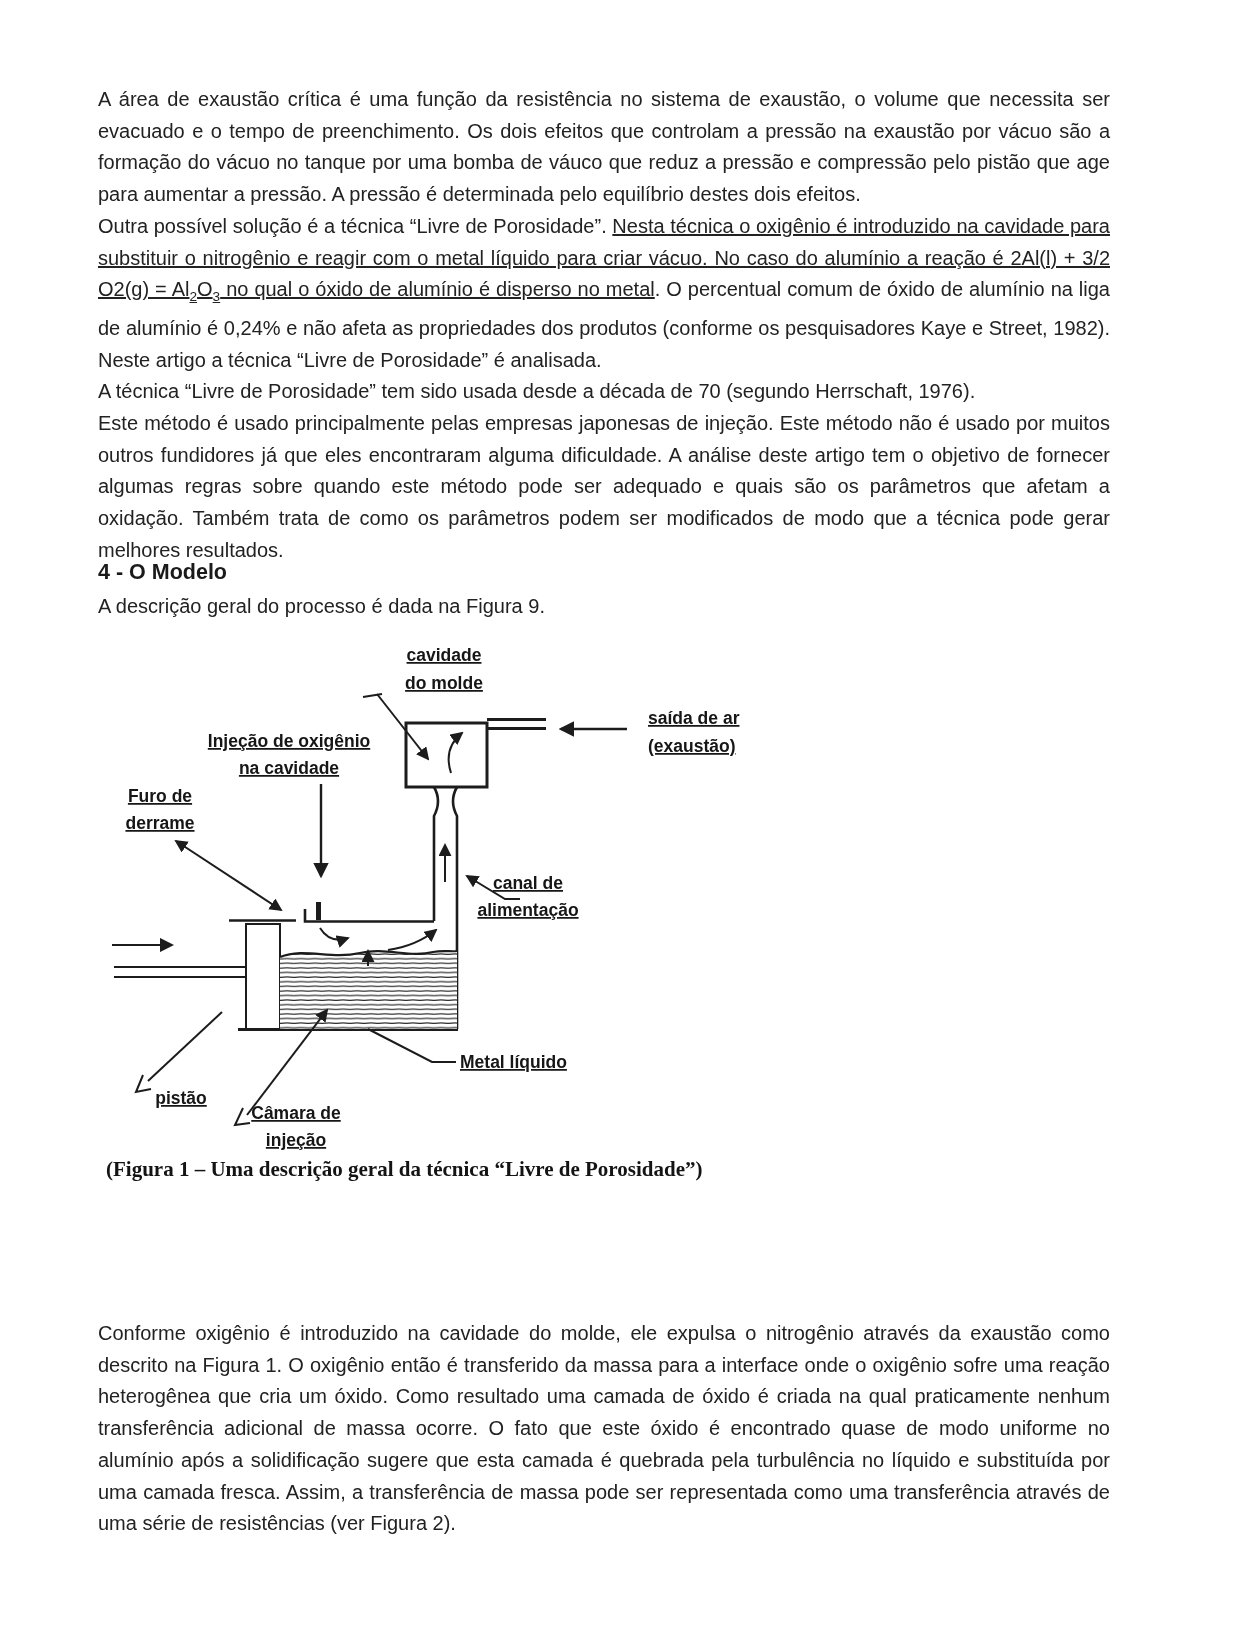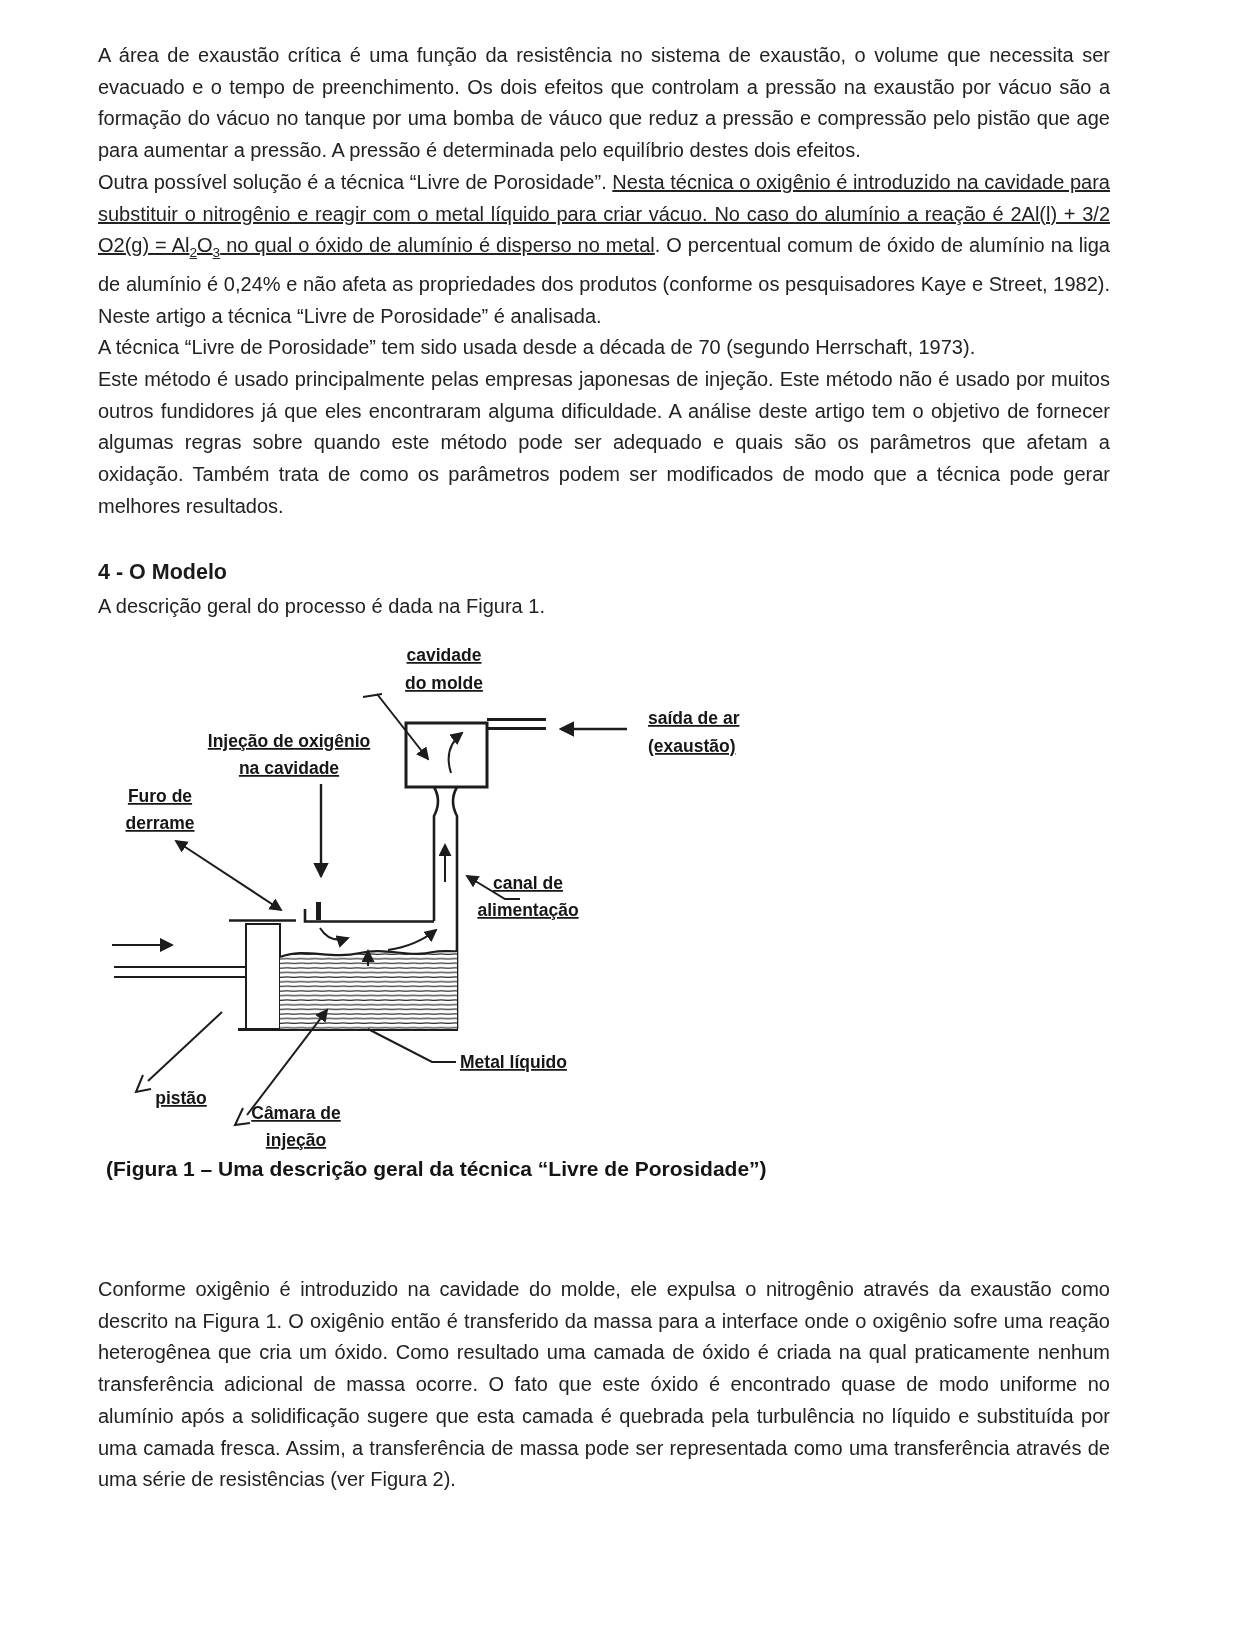--- a/index.html
+++ b/index.html
@@ -5,55 +5,56 @@
   html,body{margin:0;padding:0;}
   body{
     width:1240px;height:1630px;position:relative;background:#ffffff;
     font-family:"Liberation Sans","DejaVu Sans",sans-serif;color:#1a1a1a;
     overflow:hidden;
   }
   .textcol{
     position:absolute;left:98px;width:1012px;
     font-size:20px;line-height:31.7px;text-align:justify;
     color:#222;
+    margin-top:44px;
   }
   .textcol p{margin:0;padding:0;}
   .u{text-decoration:underline;}
   .sb{vertical-align:sub;font-size:0.68em;}
   .heading{
     position:absolute;left:98px;top:560px;
     font-size:21.5px;font-weight:bold;color:#1a1a1a;
   }
   .intro{
     position:absolute;left:98px;top:595px;
     font-size:20px;color:#222;
   }
   .caption{
     position:absolute;left:106px;top:1157px;width:1010px;
-    font-size:21px;font-weight:bold;color:#141414;
+    font-size:21px;font-weight:bold;color:#141414;font-family:Liberation Serif, serif;
   }
   svg text{
     font-family:"Liberation Sans","DejaVu Sans",sans-serif;
     font-weight:bold;font-size:17.5px;fill:#161616;
     text-decoration:underline;
   }
   .stroke{fill:none;stroke:#1c1c1c;}
 </style>
 </head>
 <body>
 
 <div class="textcol" style="top:40px;">
   <p>A área de exaustão crítica é uma função da resistência no sistema de exaustão, o volume que necessita ser evacuado e o tempo de preenchimento. Os dois efeitos que controlam a pressão na exaustão por vácuo são a formação do vácuo no tanque por uma bomba de váuco que reduz a pressão e compressão pelo pistão que age para aumentar a pressão. A pressão é determinada pelo equilíbrio destes dois efeitos.</p>
   <p><span>Outra possível solução é a técnica “Livre de Porosidade”.  </span><span class="u">Nesta técnica o oxigênio é introduzido na cavidade para substituir o nitrogênio e reagir com o metal líquido para criar vácuo. No caso do alumínio a reação é 2Al(l) + 3/2 O2(g) = Al</span><span class="u sb">2</span><span class="u">O</span><span class="u sb">3</span><span class="u"> no qual o óxido de alumínio é disperso no metal</span><span>. O percentual comum de óxido de alumínio na liga de alumínio é 0,24% e não afeta as propriedades dos produtos (conforme os pesquisadores Kaye e Street, 1982). Neste artigo a técnica “Livre de Porosidade” é analisada.</span></p>
-  <p>A técnica “Livre de Porosidade” tem sido usada desde a década de 70 (segundo Herrschaft, 1973).</p>
+  <p>A técnica “Livre de Porosidade” tem sido usada desde a década de 70 (segundo Herrschaft, 1976).</p>
   <p>Este método é usado principalmente pelas empresas japonesas de injeção. Este método não é usado por muitos outros fundidores já que eles encontraram alguma dificuldade. A análise deste artigo tem o objetivo de fornecer algumas regras sobre quando este método pode ser adequado e quais são os parâmetros que afetam a oxidação. Também trata de como os parâmetros podem ser modificados de modo que a técnica pode gerar melhores resultados.</p>
 </div>
 
 <div class="heading">4 - O Modelo</div>
-<div class="intro">A descrição geral do processo é dada na Figura 1.</div>
+<div class="intro">A descrição geral do processo é dada na Figura 9.</div>
 
 <svg style="position:absolute;left:95px;top:630px;width:670px;height:525px;" viewBox="95 630 670 525" xmlns="http://www.w3.org/2000/svg">
   <defs>
     <marker id="ah" viewBox="0 0 10 10" refX="8.5" refY="5" markerWidth="6.5" markerHeight="6.5" orient="auto-start-reverse">
       <path d="M0,0 L10,5 L0,10 z" fill="#1c1c1c"></path>
     </marker>
     <pattern id="hatch" width="7" height="7" patternUnits="userSpaceOnUse" patternTransform="rotate(45)">
       <rect width="7" height="7" fill="#ffffff"></rect>
       <line x1="0" y1="0" x2="0" y2="7" stroke="#1c1c1c" stroke-width="2.6"></line>
     </pattern>

